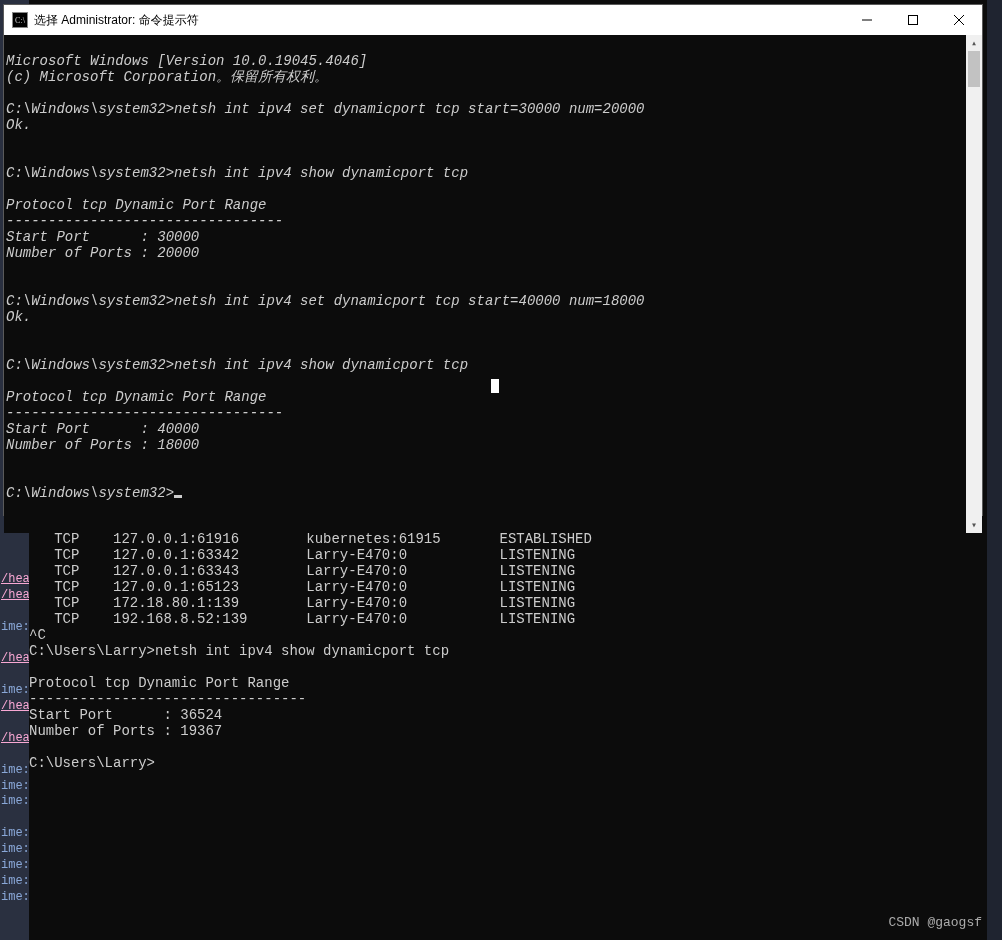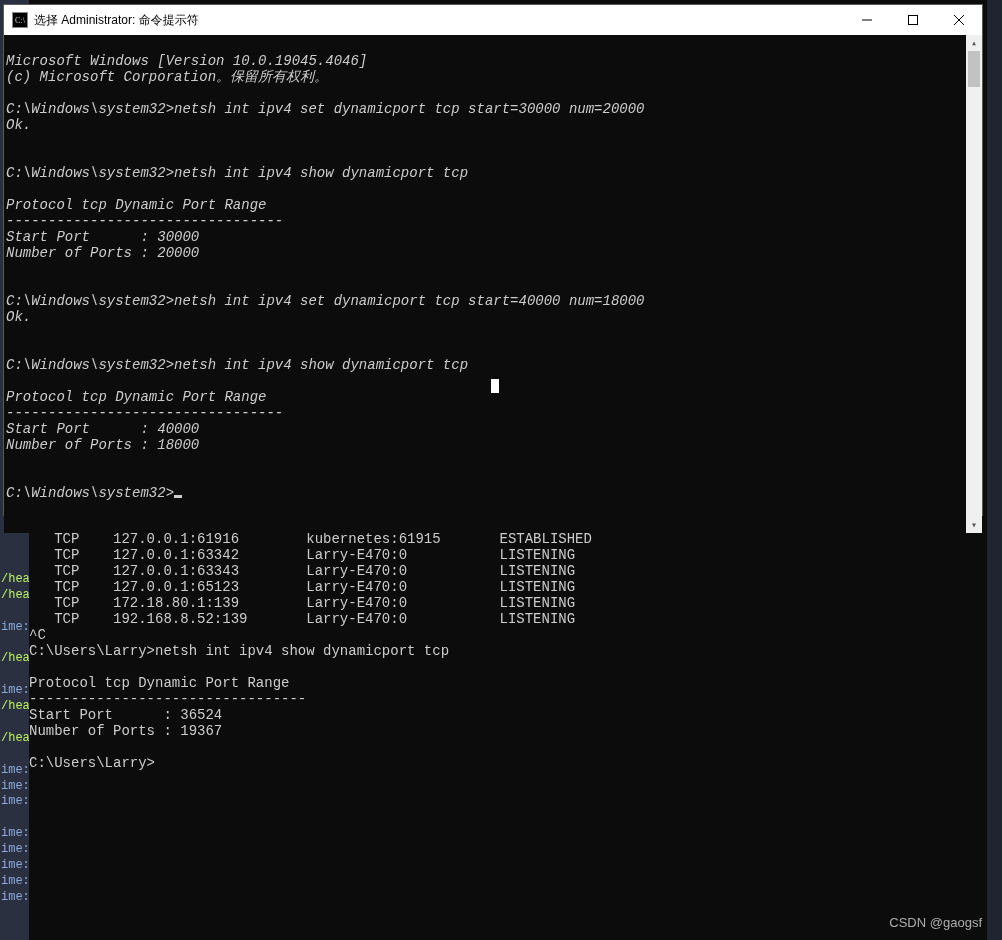--- a/index.html
+++ b/index.html
@@ -18,21 +18,21 @@
     left: 0; top: 0;
     width: 29px; height: 940px;
     background: #2a3040;
     color: #8aa8d8;
     font-size: 12px;
     line-height: 15.9px;
     padding-top: 572px;
     overflow: hidden;
   }
   .bg-gutter div { height: 15.9px; white-space: nowrap; padding-left:1px;}
-  .bg-gutter .hea { color: #bef264; }
+  .bg-gutter .hea { color: #f9a8d4; text-decoration: underline; }
 
   .bg-content {
     position: absolute;
     left: 29px; top: 0;
     width: 955px; height: 940px;
     font-size: 14px;
     line-height: 16px;
     white-space: pre;
     padding-top: 515px;
   }
@@ -42,21 +42,21 @@
     width: 15px; height: 940px;
     background: #1f2430;
   }
 
   .watermark {
     position: absolute;
     right: 20px;
     bottom: 10px;
     color: #c7c7c7;
     font-size: 13px;
-    font-family: Liberation Sans, sans-serif;
+    font-family: Liberation Mono, monospace;
     opacity: .85;
   }
 
   
   .cmd-window {
     position: absolute;
     left: 3px; top: 4px;
     width: 980px;
     height: 512px;
     background: #0c0c0c;

